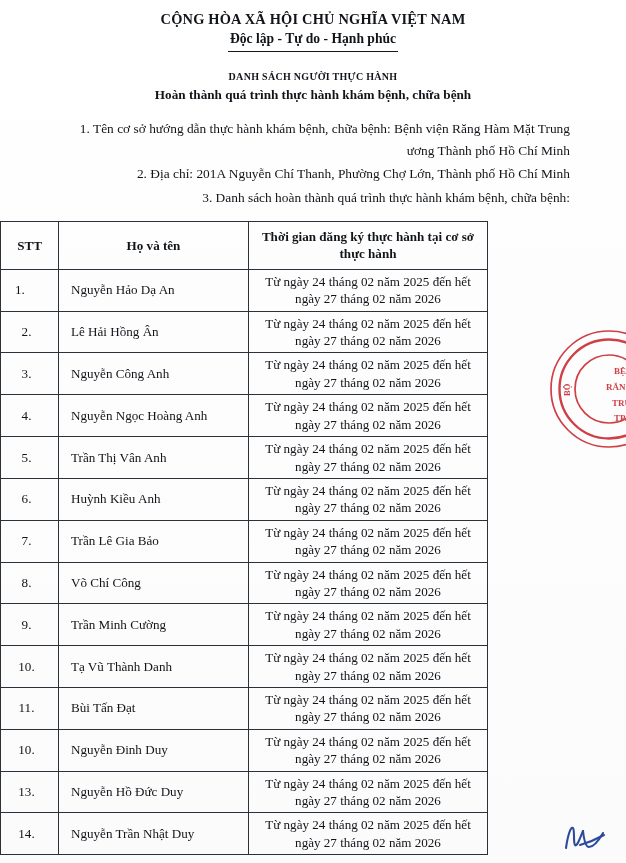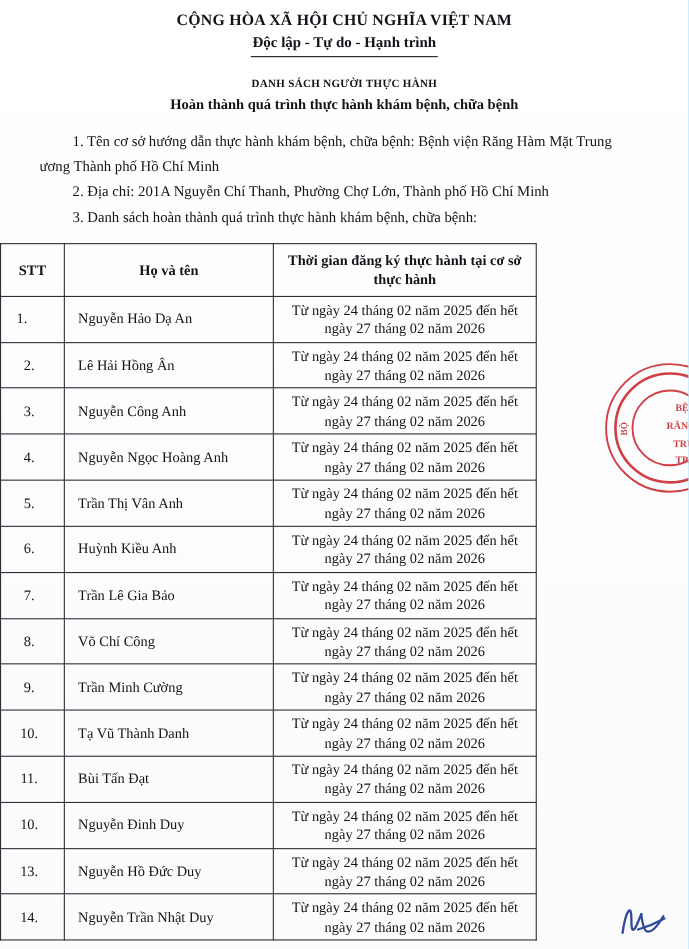--- a/index.html
+++ b/index.html
@@ -65,21 +65,21 @@
     font-size: 13.2px;
     line-height: 1.45;
     margin-top: 1px;
   }
 
   
   .intro {
     margin: 14px 56px 0 36px;
     font-size: 13.4px;
     line-height: 1.62;
-    text-align: left;
+    text-align: right;
   }
   .intro p {
     margin: 0 0 2px 0;
     text-indent: 30px;
   }
 
   
   .table-wrap {
     margin: 12px 0 0 0;
     padding-right: 54px;
@@ -146,21 +146,21 @@
 </style>
 </head>
 <body>
 
 <div id="page">
 
   <div class="layer">
 
     <div class="national">
       <div class="national-line1">CỘNG HÒA XÃ HỘI CHỦ NGHĨA VIỆT NAM</div>
-      <div class="national-line2">Độc lập - Tự do - Hạnh trình</div>
+      <div class="national-line2">Độc lập - Tự do - Hạnh phúc</div>
     </div>
 
     <div class="doc-title-wrap">
       <div class="doc-title">DANH SÁCH NGƯỜI THỰC HÀNH</div>
       <div class="doc-subtitle">Hoàn thành quá trình thực hành khám bệnh, chữa bệnh</div>
     </div>
 
     <div class="intro">
       <p>1. Tên cơ sở hướng dẫn thực hành khám bệnh, chữa bệnh: Bệnh viện Răng Hàm Mặt Trung ương Thành phố Hồ Chí Minh</p>
       <p>2. Địa chỉ: 201A Nguyễn Chí Thanh, Phường Chợ Lớn, Thành phố Hồ Chí Minh</p>

